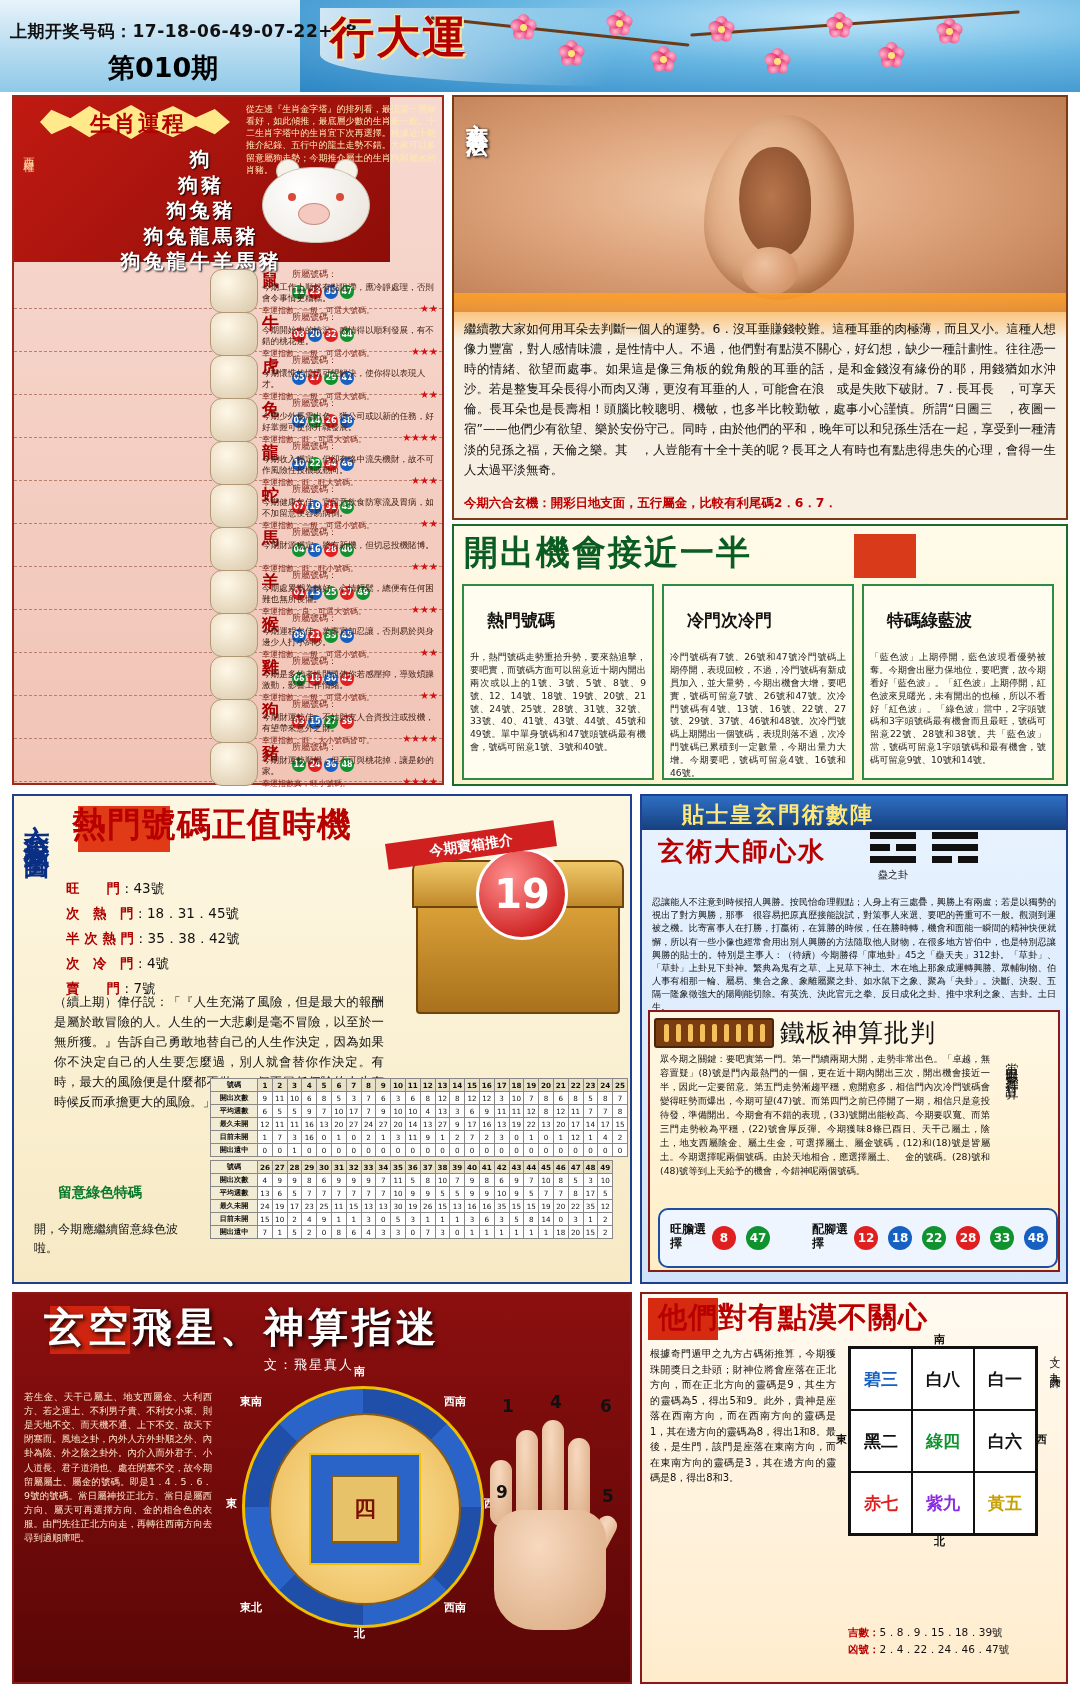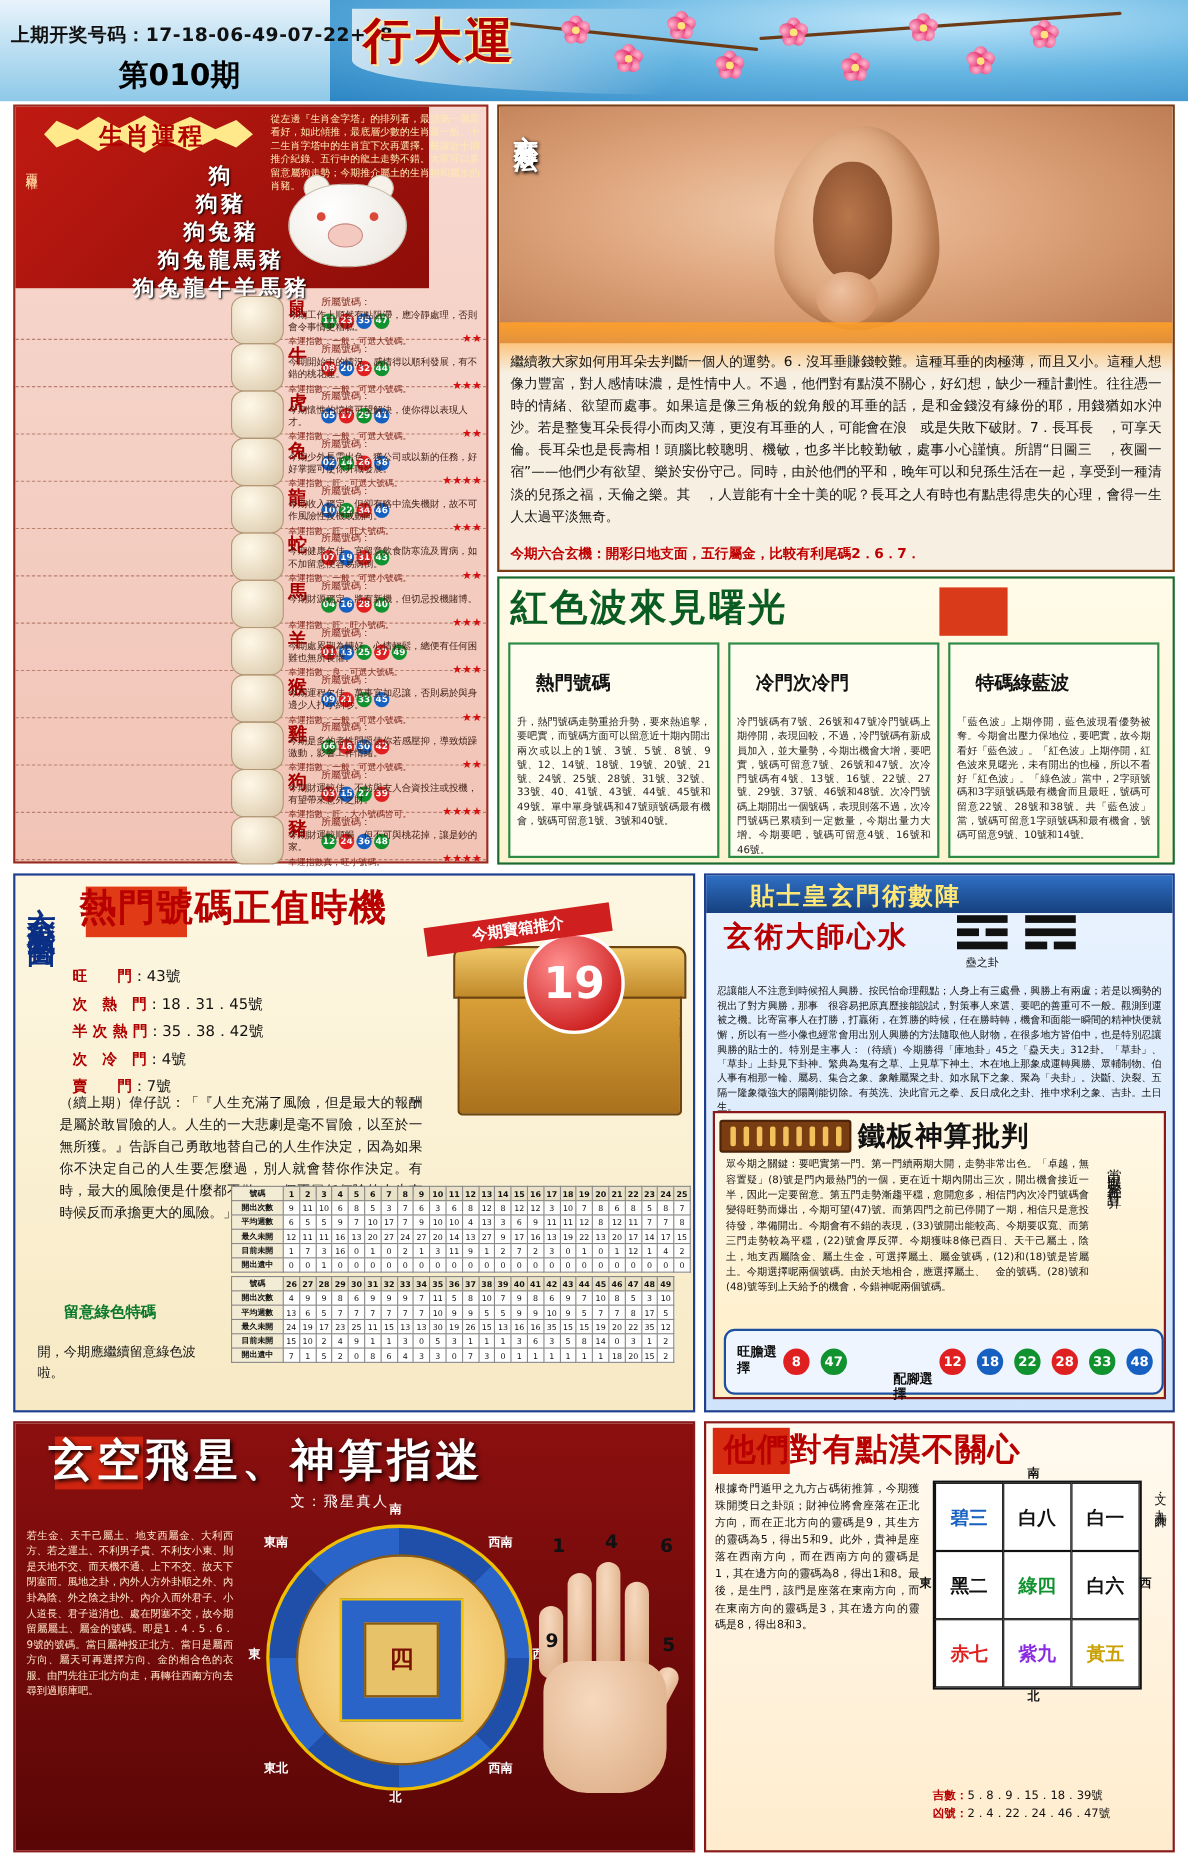--- a/index.html
+++ b/index.html
@@ -104,21 +104,21 @@
   .tips-tri{position:absolute;left:228px;top:36px;width:120px;height:60px;}
   .trigram{position:absolute;width:46px;height:7px;background:#111;}
   .tips-body{position:absolute;left:10px;top:100px;width:404px;font-size:9.1px;line-height:1.45;color:#111;text-align:justify;}
   .tips-rec{position:absolute;left:12px;top:222px;font-size:14px;font-weight:bold;color:#111;}
   .tips-rec .n{display:inline-block;width:24px;height:24px;border-radius:50%;color:#fff;text-align:center;line-height:24px;margin-left:6px;font-size:13px;}
 
   #iron{left:648px;top:1010px;width:412px;height:262px;border:2px solid #8a1a1a;background:linear-gradient(180deg,#fff8e6,#ffeec6);}
   .iron-hd{position:absolute;left:4px;top:4px;width:400px;height:30px;}
   .abacus{position:absolute;left:0;top:2px;width:116px;height:26px;background:#7a3d12;border:2px solid #4b2409;border-radius:3px;}
   .abacus i{position:absolute;top:4px;width:5px;height:18px;background:#f3c15b;border-radius:2px;}
-  .iron-title{position:absolute;left:126px;top:0px;font-size:25px;font-weight:bold;color:#111;letter-spacing:1px;}
+  .iron-title{position:absolute;left:126px;top:0px;font-size:25px;font-weight:normal;color:#111;letter-spacing:1px;}
   .iron-body{position:absolute;left:10px;top:40px;width:330px;font-size:9.3px;line-height:1.5;color:#111;text-align:justify;}
   .iron-vert{position:absolute;left:352px;top:40px;font-size:13px;color:#111;writing-mode:vertical-rl;letter-spacing:3px;line-height:1.5;}
   .iron-foot{position:absolute;left:8px;top:196px;width:396px;height:56px;border:2px solid #1c4fa0;border-radius:10px;background:#eef5ff;}
   .ft-lbl{position:absolute;font-size:12px;font-weight:bold;color:#111;line-height:1.2;}
   .ft-ball{position:absolute;width:24px;height:24px;border-radius:50%;color:#fff;font-size:12px;font-weight:bold;text-align:center;line-height:24px;}
 
   
   #star{left:12px;top:1292px;width:620px;height:392px;border:2px solid #8a1a1a;background:linear-gradient(180deg,#8c0f0f,#5a0606);overflow:hidden;}
   .star-title{position:absolute;left:30px;top:6px;font-size:40px;font-weight:bold;color:#fff;font-family:"DejaVu Serif","Liberation Serif",serif;letter-spacing:4px;text-shadow:2px 2px 4px #000;}
   .star-red{position:absolute;left:36px;top:12px;width:80px;height:48px;background:#cf2410;}
@@ -374,21 +374,21 @@
       <div class="ear-lobe"></div>
       <div class="ear-vert">玄來有妙法</div>
     </div>
     <div class="ear-deco"></div>
     <div class="ear-text">繼續教大家如何用耳朵去判斷一個人的運勢。6．沒耳垂賺錢較難。這種耳垂的肉極薄，而且又小。這種人想像力豐富，對人感情味濃，是性情中人。不過，他們對有點漠不關心，好幻想，缺少一種計劃性。往往憑一時的情緒、欲望而處事。如果這是像三角板的銳角般的耳垂的話，是和金錢沒有緣份的耶，用錢猶如水沖沙。若是整隻耳朵長得小而肉又薄，更沒有耳垂的人，可能會在浪　或是失敗下破財。7．長耳長　，可享天倫。長耳朵也是長壽相！頭腦比較聰明、機敏，也多半比較勤敏，處事小心謹慎。所謂“日圖三　，夜圖一宿”——他們少有欲望、樂於安份守己。同時，由於他們的平和，晚年可以和兒孫生活在一起，享受到一種清淡的兒孫之福，天倫之樂。其　，人豈能有十全十美的呢？長耳之人有時也有點患得患失的心理，會得一生人太過平淡無奇。</div>
     <div class="ear-text ear-red" style="top:396px;">今期六合玄機：開彩日地支面，五行屬金，比較有利尾碼2．6．7．</div>
   </div>
 
   <div class="panel" id="lin">
     <div class="lin-redblock"></div>
-    <div class="lin-title">紅色波來見曙光</div>
+    <div class="lin-title">開出機會接近一半</div>
     <div class="lin-col" id="linc1">
       <h4><span>熱門號碼</span></h4>
       <p>升，熱門號碼走勢重拾升勢，要來熱追擊，要吧實，而號碼方面可以留意近十期內開出兩次或以上的1號、3號、5號、8號、9號、12、14號、18號、19號、20號、21號、24號、25號、28號、31號、32號、33號、40、41號、43號、44號、45號和49號。單中單身號碼和47號頭號碼最有機會，號碼可留意1號、3號和40號。</p>
     </div>
     <div class="lin-col" id="linc2">
       <h4><span>冷門次冷門</span></h4>
       <p>冷門號碼有7號、26號和47號冷門號碼上期停開，表現回較，不過，冷門號碼有新成員加入，並大量勢，今期出機會大增，要吧實，號碼可留意7號、26號和47號。次冷門號碼有4號、13號、16號、22號、27號、29號、37號、46號和48號。次冷門號碼上期開出一個號碼，表現則落不過，次冷門號碼已累積到一定數量，今期出量力大增。今期要吧，號碼可留意4號、16號和46號。</p>
     </div>
     <div class="lin-col" id="linc3">
       <h4><span>特碼綠藍波</span></h4>
@@ -795,21 +795,21 @@
       <div class="iron-title">鐵板神算批判</div>
     </div>
     <div class="iron-body">眾今期之關鍵：要吧實第一門。第一門續兩期大開，走勢非常出色。「卓越，無容置疑」(8)號是門內最熱門的一個，更在近十期內開出三次，開出機會接近一半，因此一定要留意。第五門走勢漸趨平穩，愈開愈多，相信門內次冷門號碼會變得旺勢而爆出，今期可望(47)號。而第四門之前已停開了一期，相信只是意投待發，準備開出。今期會有不錯的表現，(33)號開出能較高、今期要叹寬、而第三門走勢較為平穩，(22)號會厚反彈。今期獲味8條已酉日、天干己屬土，陰土，地支西屬陰金、屬土生金，可選擇屬土、屬金號碼，(12)和(18)號是皆屬土。今期選擇呢兩個號碼。由於天地相合，應選擇屬土、　金的號碼。(28)號和(48)號等到上天給予的機會，今錯神呢兩個號碼。</div>
     <div class="iron-vert">當中以數字五行計算</div>
     <div class="iron-foot">
       <div class="ft-lbl" style="left:10px;top:12px;width:36px;">旺膽選擇</div>
       <div id="iron-left-balls">
           <span class="ft-ball" style="background: rgb(224, 32, 32); left: 52px; top: 16px;">8</span>
           <span class="ft-ball" style="background: rgb(16, 146, 47); left: 86px; top: 16px;">47</span>
         </div>
-      <div class="ft-lbl" style="left:152px;top:12px;width:36px;margin-top:24px;">配腳選擇</div>
+      <div class="ft-lbl" style="left:152px;top:12px;width:36px;">配腳選擇</div>
       <div id="iron-right-balls">
           <span class="ft-ball" style="background: rgb(224, 32, 32); left: 194px; top: 16px;">12</span>
           <span class="ft-ball" style="background: rgb(21, 96, 192); left: 228px; top: 16px;">18</span>
           <span class="ft-ball" style="background: rgb(16, 146, 47); left: 262px; top: 16px;">22</span>
           <span class="ft-ball" style="background: rgb(224, 32, 32); left: 296px; top: 16px;">28</span>
           <span class="ft-ball" style="background: rgb(16, 146, 47); left: 330px; top: 16px;">33</span>
           <span class="ft-ball" style="background: rgb(21, 96, 192); left: 364px; top: 16px;">48</span>
         </div>
     </div>
   </div>

